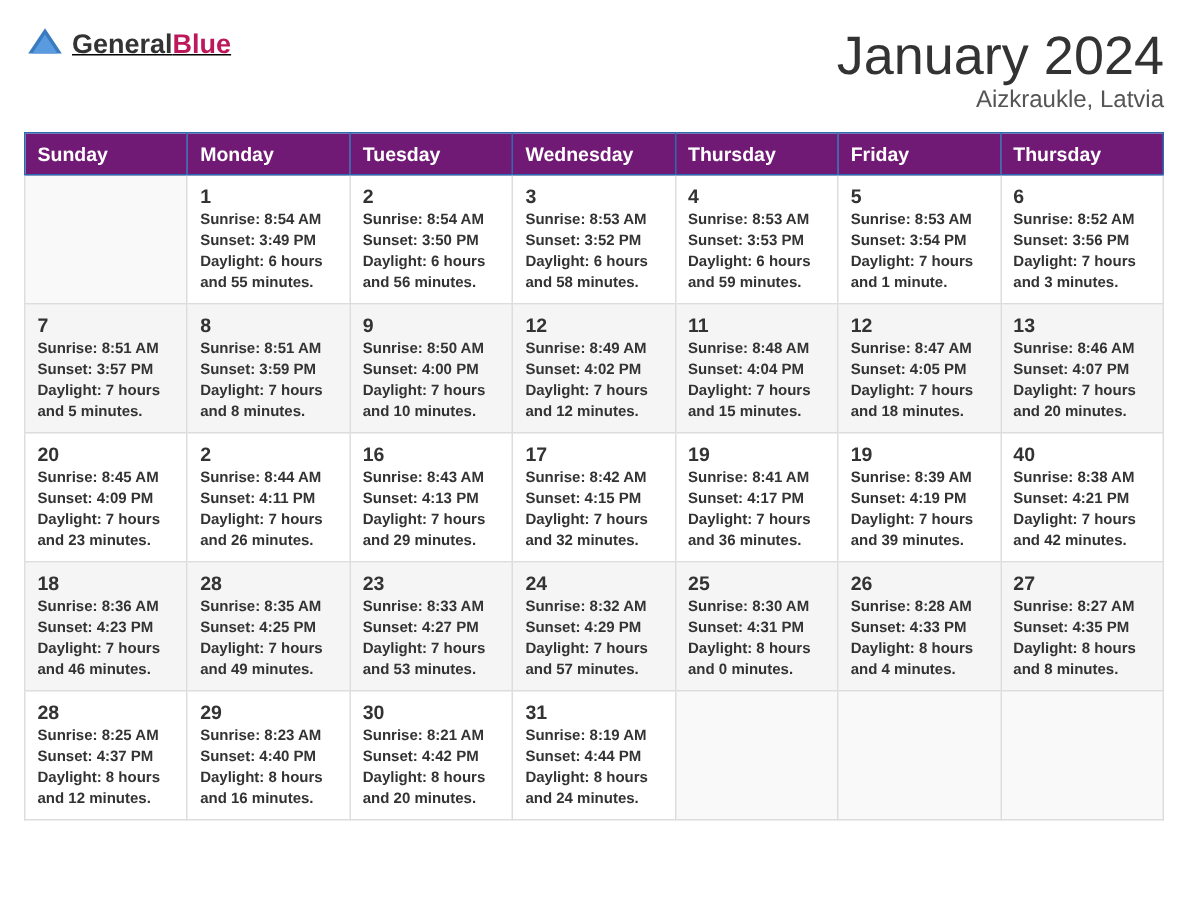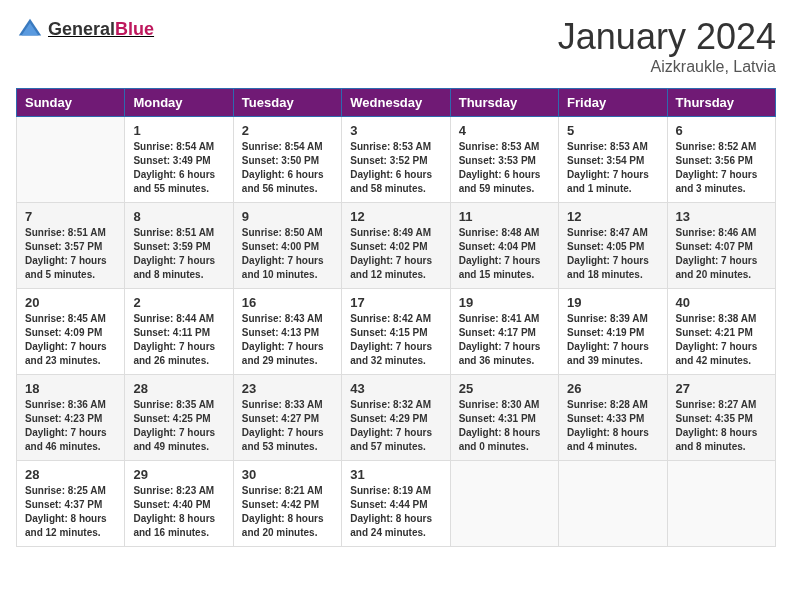--- a/index.html
+++ b/index.html
@@ -226,21 +226,21 @@
         </td>
         <td>
           <span class="day-number">28</span>
           <div class="day-info">Sunrise: 8:35 AM<br>Sunset: 4:25 PM<br>Daylight: 7 hours and 49 minutes.</div>
         </td>
         <td>
           <span class="day-number">23</span>
           <div class="day-info">Sunrise: 8:33 AM<br>Sunset: 4:27 PM<br>Daylight: 7 hours and 53 minutes.</div>
         </td>
         <td>
-          <span class="day-number">43</span>
+          <span class="day-number">24</span>
           <div class="day-info">Sunrise: 8:32 AM<br>Sunset: 4:29 PM<br>Daylight: 7 hours and 57 minutes.</div>
         </td>
         <td>
           <span class="day-number">25</span>
           <div class="day-info">Sunrise: 8:30 AM<br>Sunset: 4:31 PM<br>Daylight: 8 hours and 0 minutes.</div>
         </td>
         <td>
           <span class="day-number">26</span>
           <div class="day-info">Sunrise: 8:28 AM<br>Sunset: 4:33 PM<br>Daylight: 8 hours and 4 minutes.</div>
         </td>

